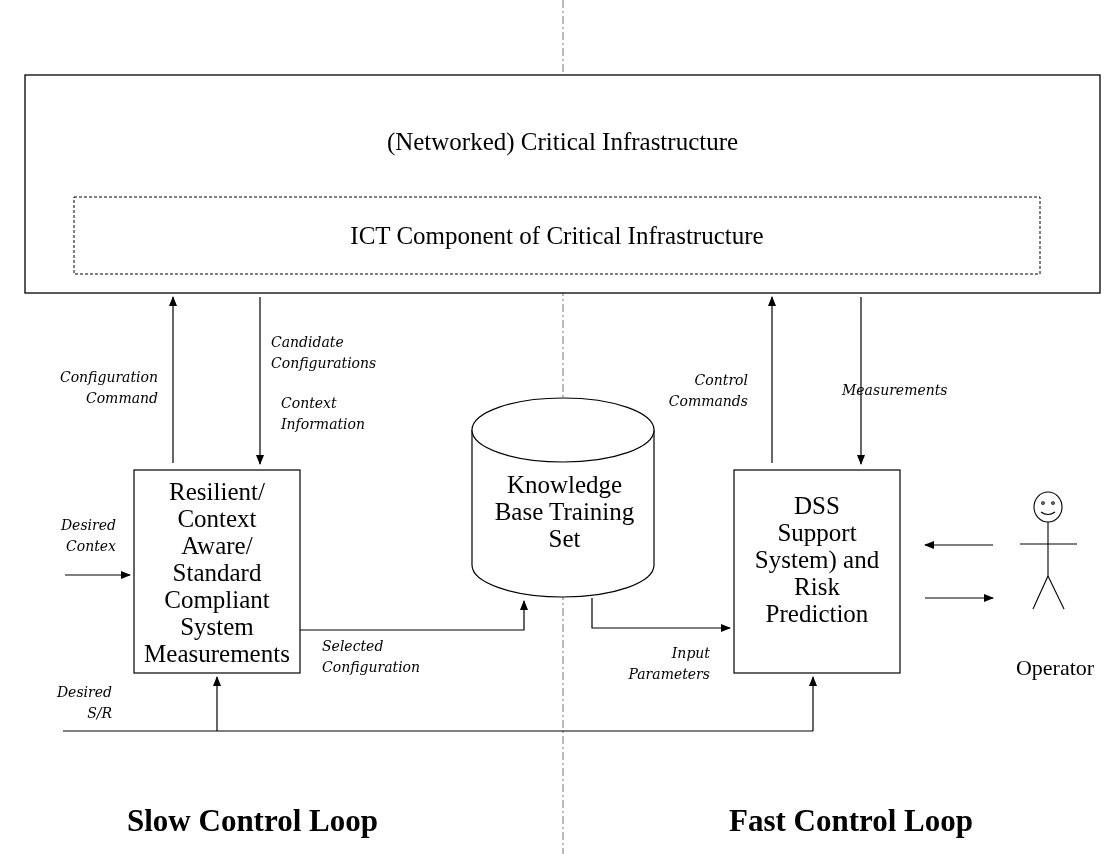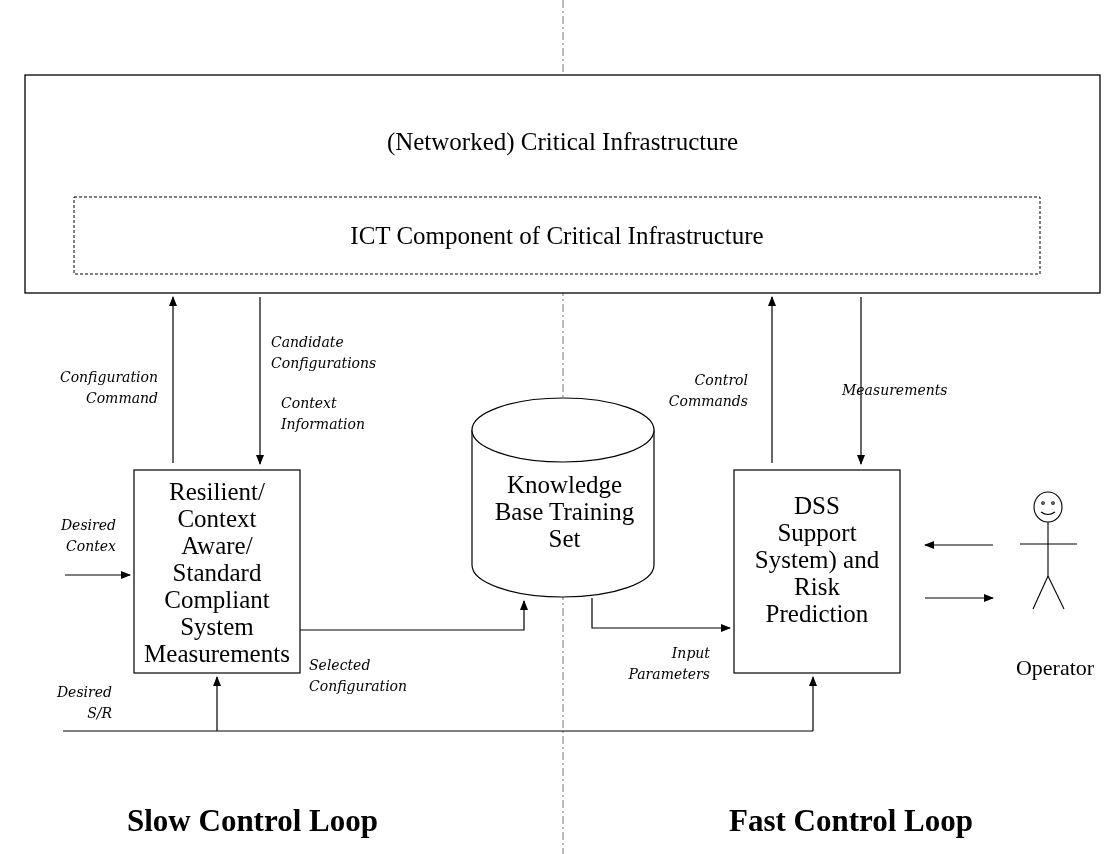--- a/index.html
+++ b/index.html
@@ -82,21 +82,21 @@
   <div>Information</div>
 </div>
 <div class="lbl right" style="left:40px; top:515px; width:76px;">
   <div>Desired</div>
   <div>Contex</div>
 </div>
 <div class="lbl right" style="left:40px; top:682px; width:72px;">
   <div>Desired</div>
   <div>S/R</div>
 </div>
-<div class="lbl" style="left:309px; top:636px;margin-top:19px;">
+<div class="lbl" style="left:322px; top:636px;">
   <div>Selected</div>
   <div>Configuration</div>
 </div>
 
 <div class="box-text" style="left:134px; top:478px; width:166px;">
   <div>Resilient/</div>
   <div>Context</div>
   <div>Aware/</div>
   <div>Standard</div>
   <div>Compliant</div>

